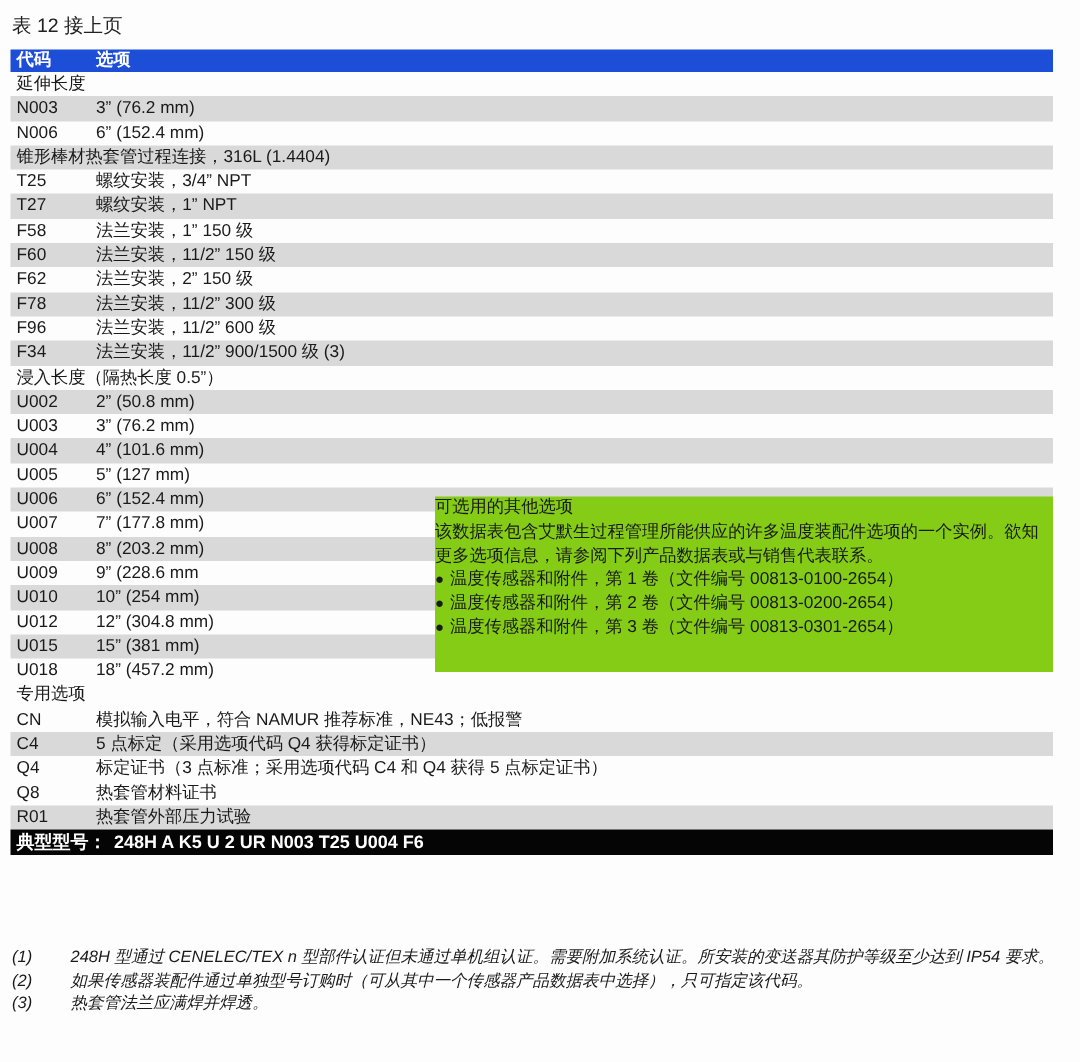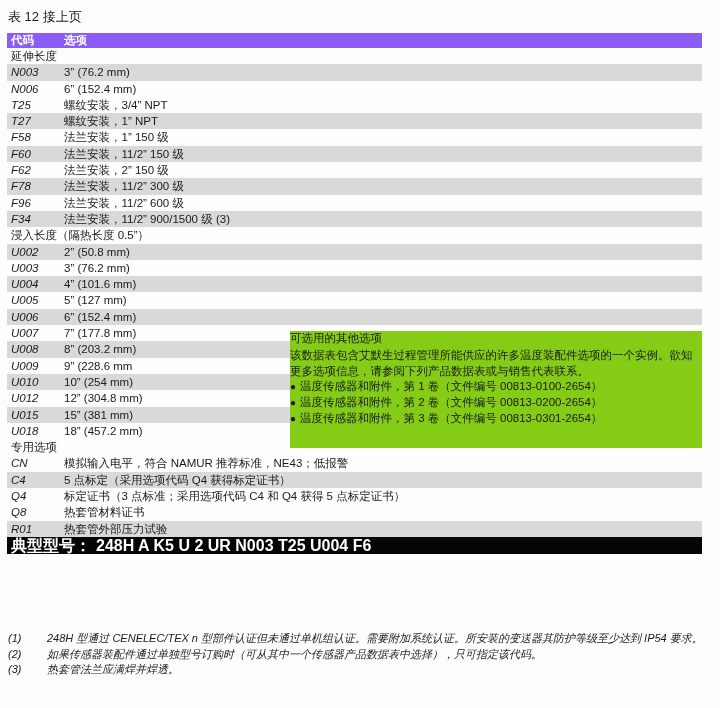--- a/index.html
+++ b/index.html
@@ -8,36 +8,36 @@
     background:#fdfdfd;color:#1a1a1a;
     font-family:"Liberation Sans","DejaVu Sans",sans-serif;
   }
   .page-title{
     position:absolute;left:8px;top:8px;font-size:13px;color:#222;
   }
   .sheet-table{
     position:absolute;left:7px;top:33px;width:695px;
   }
   .thead{
-    display:flex;height:15px;line-height:15px;background:#8b5cf6;color:#fff;
+    display:flex;height:15px;line-height:15px;background:#1d4ed8;color:#fff;
     font-weight:700;font-size:11.5px;padding-left:4px;
   }
   .thead .cell-code{width:53px;flex:none;}
   .thead .cell-option{flex:1;}
   .row{
     display:flex;height:16.3px;line-height:16.3px;font-size:11.5px;
     padding-left:4px;background:transparent;
   }
   .row.gray{background:#d9d9d9;}
-  .row .cell-code{width:53px;flex:none;white-space:nowrap;font-style:italic;}
+  .row .cell-code{width:53px;flex:none;white-space:nowrap;}
   .row .cell-option{flex:1;white-space:nowrap;}
   .row.section .cell-option{padding-left:0;}
   .typical-bar{
     display:flex;height:17px;line-height:17px;background:#050505;color:#fff;
-    font-weight:700;font-size:16px;padding-left:4px;white-space:nowrap;
+    font-weight:700;font-size:12px;padding-left:4px;white-space:nowrap;
   }
   .typical-bar .tm-value{margin-left:5px;}
   .side-note{
     position:absolute;left:290px;top:331px;width:412px;height:117px;
     background:#84cc16;font-size:11.5px;line-height:15.8px;z-index:5;
   }
   .side-note .sn-title{font-weight:400;}
   .side-note .sn-body{margin-top:1px;}
   .side-note .bullet{display:flex;white-space:nowrap;}
   .side-note .bullet-glyph{flex:none;margin-right:4px;font-size:10px;}
@@ -68,20 +68,24 @@
   <div class="row gray">
     <div class="cell-code">N003</div>
     <div class="cell-option">3” (76.2 mm)</div>
   </div>
 
   <div class="row">
     <div class="cell-code">N006</div>
     <div class="cell-option">6” (152.4 mm)</div>
   </div>
 
+  <div class="row gray section">
+
+    <div class="cell-option">锥形棒材热套管过程连接，316L (1.4404)</div>
+  </div>
 
   <div class="row">
     <div class="cell-code">T25</div>
     <div class="cell-option">螺纹安装，3/4” NPT</div>
   </div>
 
   <div class="row gray">
     <div class="cell-code">T27</div>
     <div class="cell-option">螺纹安装，1” NPT</div>
   </div>

